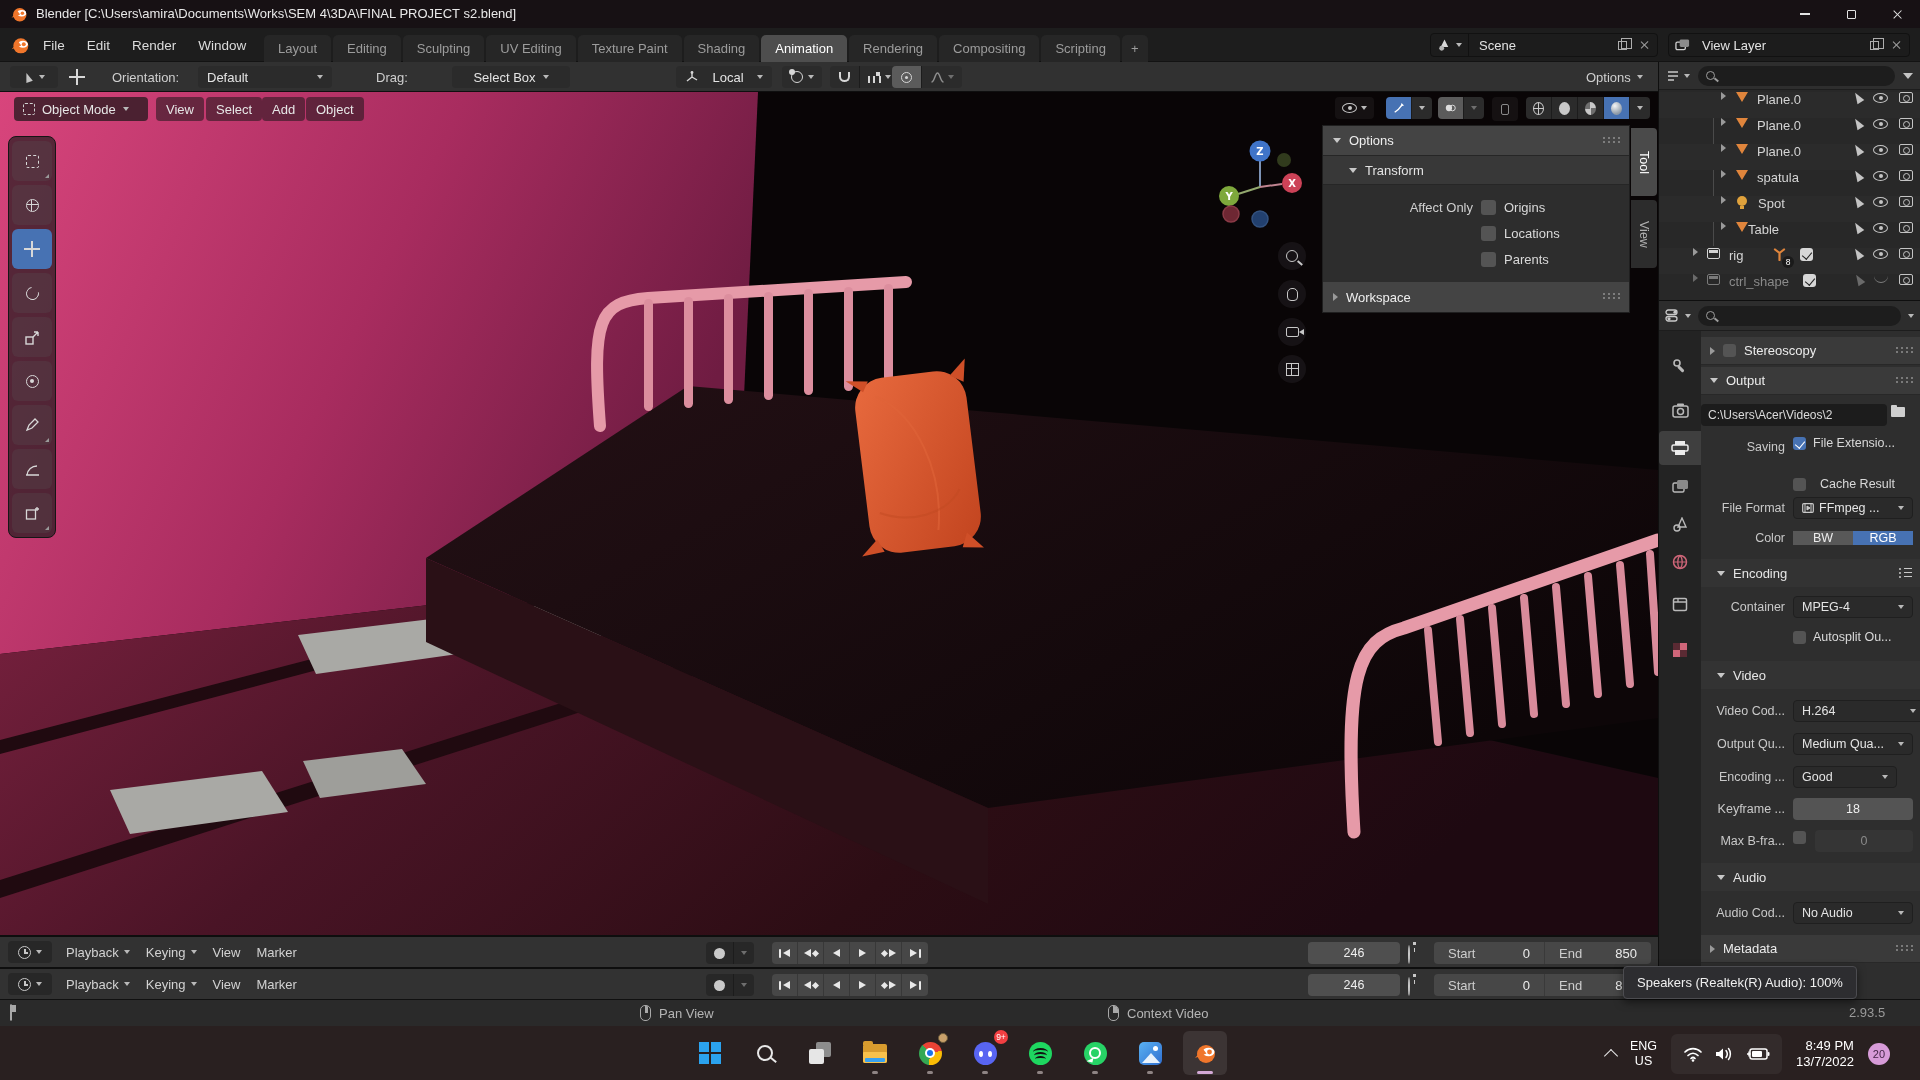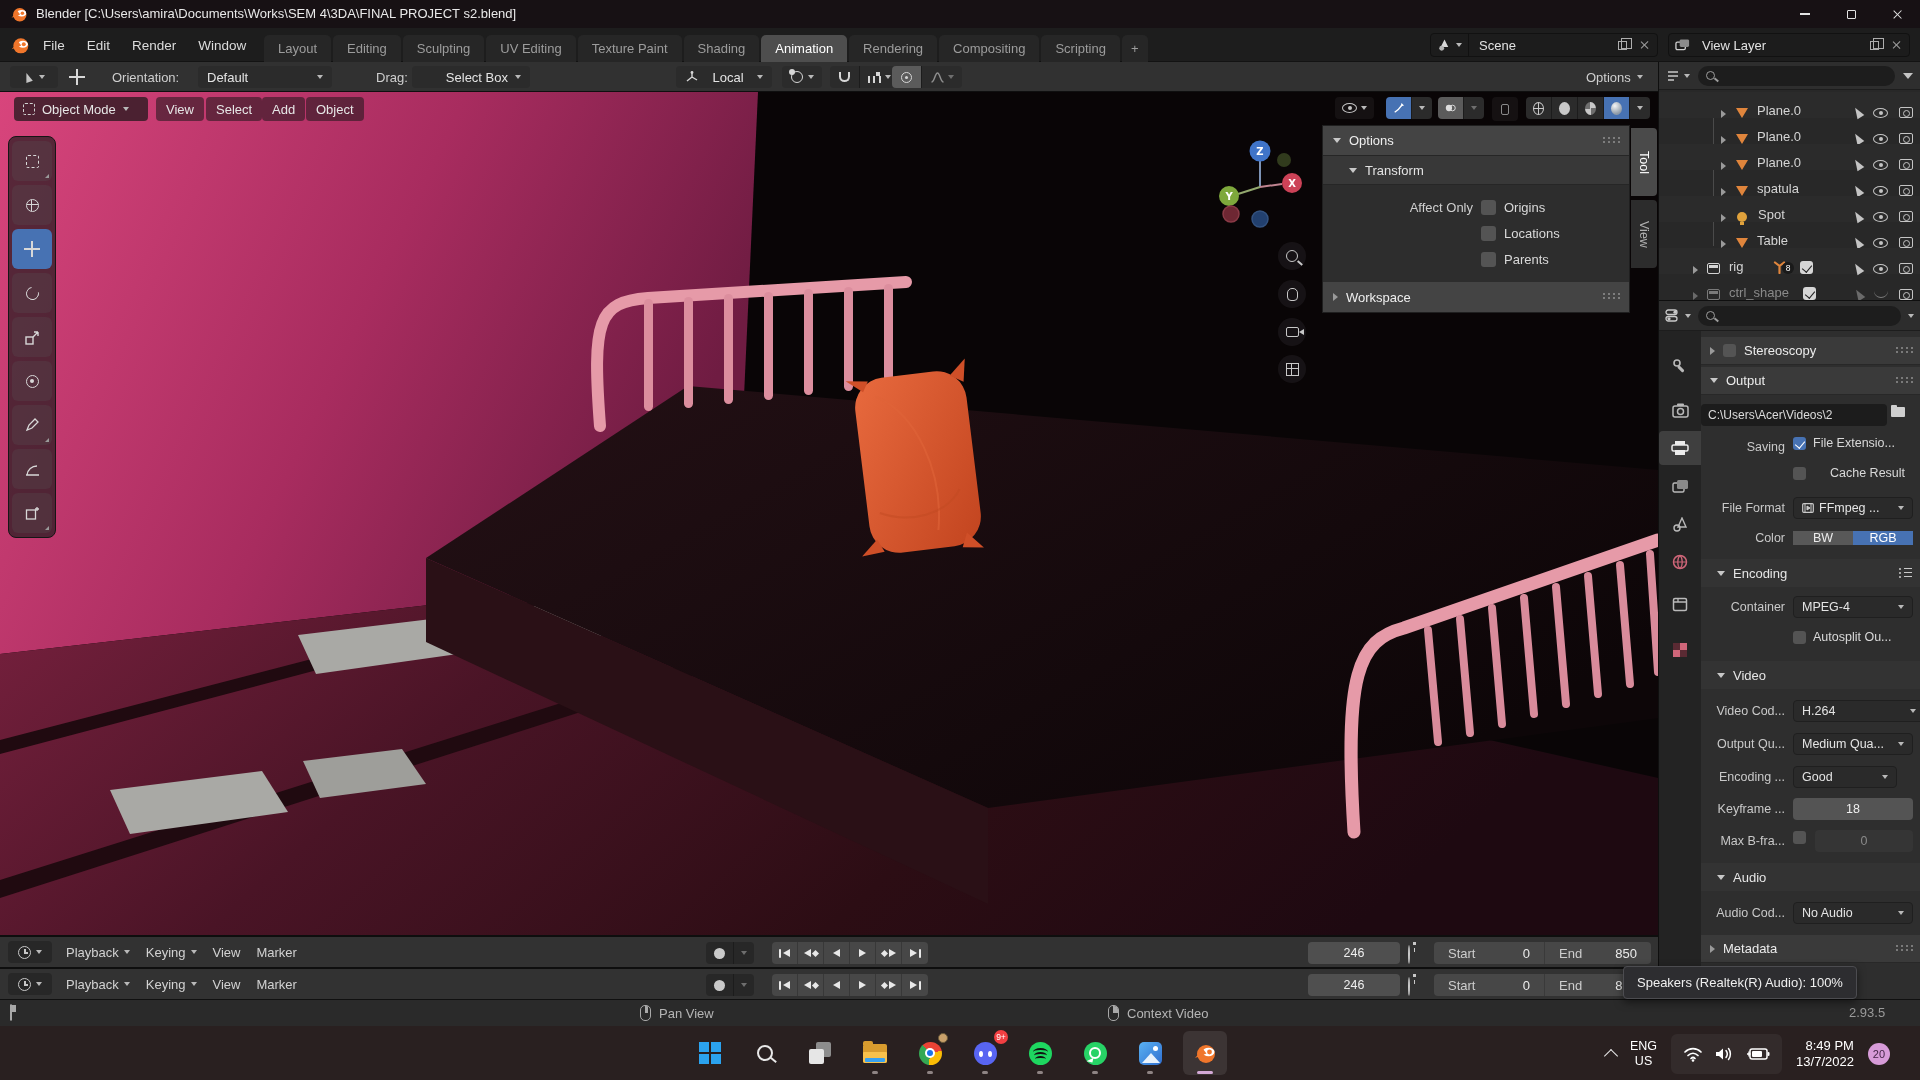--- a/index.html
+++ b/index.html
@@ -124,21 +124,21 @@
   .np-row { height:26px;display:flex;align-items:center;gap:8px;color:#d9d9d9;font-size:13px; }
   .np-label { width:150px;text-align:right;color:#cfcfcf; }
   .ntab { position:absolute;width:26px;display:flex;align-items:center;justify-content:center;writing-mode:vertical-rl;font-size:12.5px;border-radius:0 4px 4px 0; }
   .ntab.active { background:#4a4a4a;color:#fff; }
   .ntab.idle { background:#2c2c2c;color:#b0b0b0; }
 
   
   .outliner { left:1658px;top:62px;width:262px;height:238px;background:#282828;border-left:1px solid #0f0f0f; }
   .ol-hdr { height:28px;background:#2e2e2e;border-bottom:1px solid #1d1d1d;display:flex;align-items:center;gap:8px;padding:0 7px; }
   .srch { flex:1;height:20px;background:#1d1d1d;border-radius:10px;display:flex;align-items:center;gap:6px;padding:0 8px; }
-  .ol-row { position:absolute;left:0;width:262px;height:26px;display:flex;align-items:flex-end;font-size:13px;color:#d4d4d4; }
+  .ol-row { position:absolute;left:0;width:262px;height:26px;display:flex;align-items:flex-start;font-size:13px;color:#d4d4d4; }
   .ol-row:nth-child(even) { background:#2b2b2b; }
   .ol-name { overflow:hidden;white-space:nowrap;flex:none; }
   .ol-right { position:absolute;right:8px;display:flex;align-items:center;gap:11px; }
   .badge8 { min-width:12px;height:12px;border-radius:50%;background:#1a1a1a;color:#fff;font-size:8.5px;display:flex;align-items:center;justify-content:center; }
 
   .props { left:1658px;top:300px;width:262px;height:699px;background:#2e2e2e;border-left:1px solid #0f0f0f;border-top:1px solid #0f0f0f; }
   .pr-hdr { height:30px;background:#2d2d2d;border-bottom:1px solid #1d1d1d;display:flex;align-items:center;gap:7px;padding:0 6px; }
   .ptabs { position:absolute;left:0;top:30px;width:42px;height:669px;background:#232323; }
   .ptab { position:absolute;left:0;width:42px;height:34px;display:flex;align-items:center;justify-content:center; }
   .ptab.active { background:#3f3f3f;border-radius:4px 0 0 4px; }
@@ -295,21 +295,21 @@
       <span class="i-cur" style="transform:rotate(-20deg) scale(0.85)"></span>
       <span class="chev"></span>
     </div>
     <span class="abs i-cross" style="left:68px;top:6px"></span>
     <span class="abs ts-label" style="left:112px;top:8px">Orientation:</span>
     <div class="abs dd" style="left:198px;top:4px;width:134px;justify-content:space-between">
       <span>Default</span>
       <span class="chev"></span>
     </div>
     <span class="abs ts-label" style="left:376px;top:8px">Drag:</span>
-    <div class="abs dd" style="left:412px;top:4px;width:118px;justify-content:flex-end">
+    <div class="abs dd" style="left:452px;top:4px;width:118px;justify-content:center">
       <span>Select Box</span>
       <span class="chev"></span>
     </div>
     <div class="abs dd" style="left:676px;top:4px;width:96px;justify-content:space-between">
       <svg width="14" height="12" viewBox="0 0 14 12">
           <path d="M7 6 L7 1 M7 6 L2 10 M7 6 L12 9" stroke="#d6d6d6" stroke-width="1.4" fill="none"></path>
           <circle cx="7" cy="1.5" r="1.4" fill="#d6d6d6"></circle>
         </svg>
       <span>Local</span>
       <span class="chev"></span>
@@ -637,21 +637,21 @@
         <span class="ol-name" style="margin-left:11px;width:74px">Spot</span>
         <span class="ol-right">
             <span class="i-cur"></span>
             <span class="i-eye"></span>
             <span class="i-cam"></span>
           </span>
       </div>
       <div class="ol-row" style="top:132px">
         <span class="tri-r" style="margin-left:62px"></span>
         <span class="i-mesh" style="margin-left:10px"></span>
-        <span class="ol-name" style="margin-left:9px;width:74px">Table</span>
+        <span class="ol-name" style="margin-left:0;width:74px">Table</span>
         <span class="ol-right">
             <span class="i-cur"></span>
             <span class="i-eye"></span>
             <span class="i-cam"></span>
           </span>
       </div>
       <div class="ol-row" style="top:158px">
         <span class="tri-r" style="margin-left:34px"></span>
         <span class="i-coll" style="margin-left:9px"></span>
         <span class="ol-name" style="margin-left:9px;width:44px">rig</span>
@@ -768,21 +768,21 @@
     </div>
     <div class="pr-row" style="left:232px;top:106px">
         <span class="i-folder"></span>
       </div>
 
     <span class="pr-label" style="left:10px;top:139px">Saving</span>
     <div class="pr-row" style="left:134px;top:135px;gap:7px">
       <span class="cb on sm"></span>
       <span style="color:#d9d9d9">File Extensio...</span>
     </div>
-    <div class="pr-row" style="left:134px;top:165px;gap:24px">
+    <div class="pr-row" style="left:134px;top:176px;gap:14px">
       <span class="cb sm"></span>
       <span style="color:#d9d9d9">Cache Result</span>
     </div>
 
     <span class="pr-label" style="left:10px;top:200px">File Format</span>
     <div class="pr-row pdd" style="left:134px;top:196px;width:120px">
       <span class="row" style="gap:5px">
         <svg width="12" height="10" viewBox="0 0 12 10">
             <rect x="0.7" y="0.7" width="10.6" height="8.6" rx="1" fill="none" stroke="#c9c9c9" stroke-width="1.2"></rect>
             <path d="M3 1 V9 M9 1 V9 M5 3 L8 5 L5 7 Z" stroke="#c9c9c9" stroke-width="1" fill="#c9c9c9"></path>

